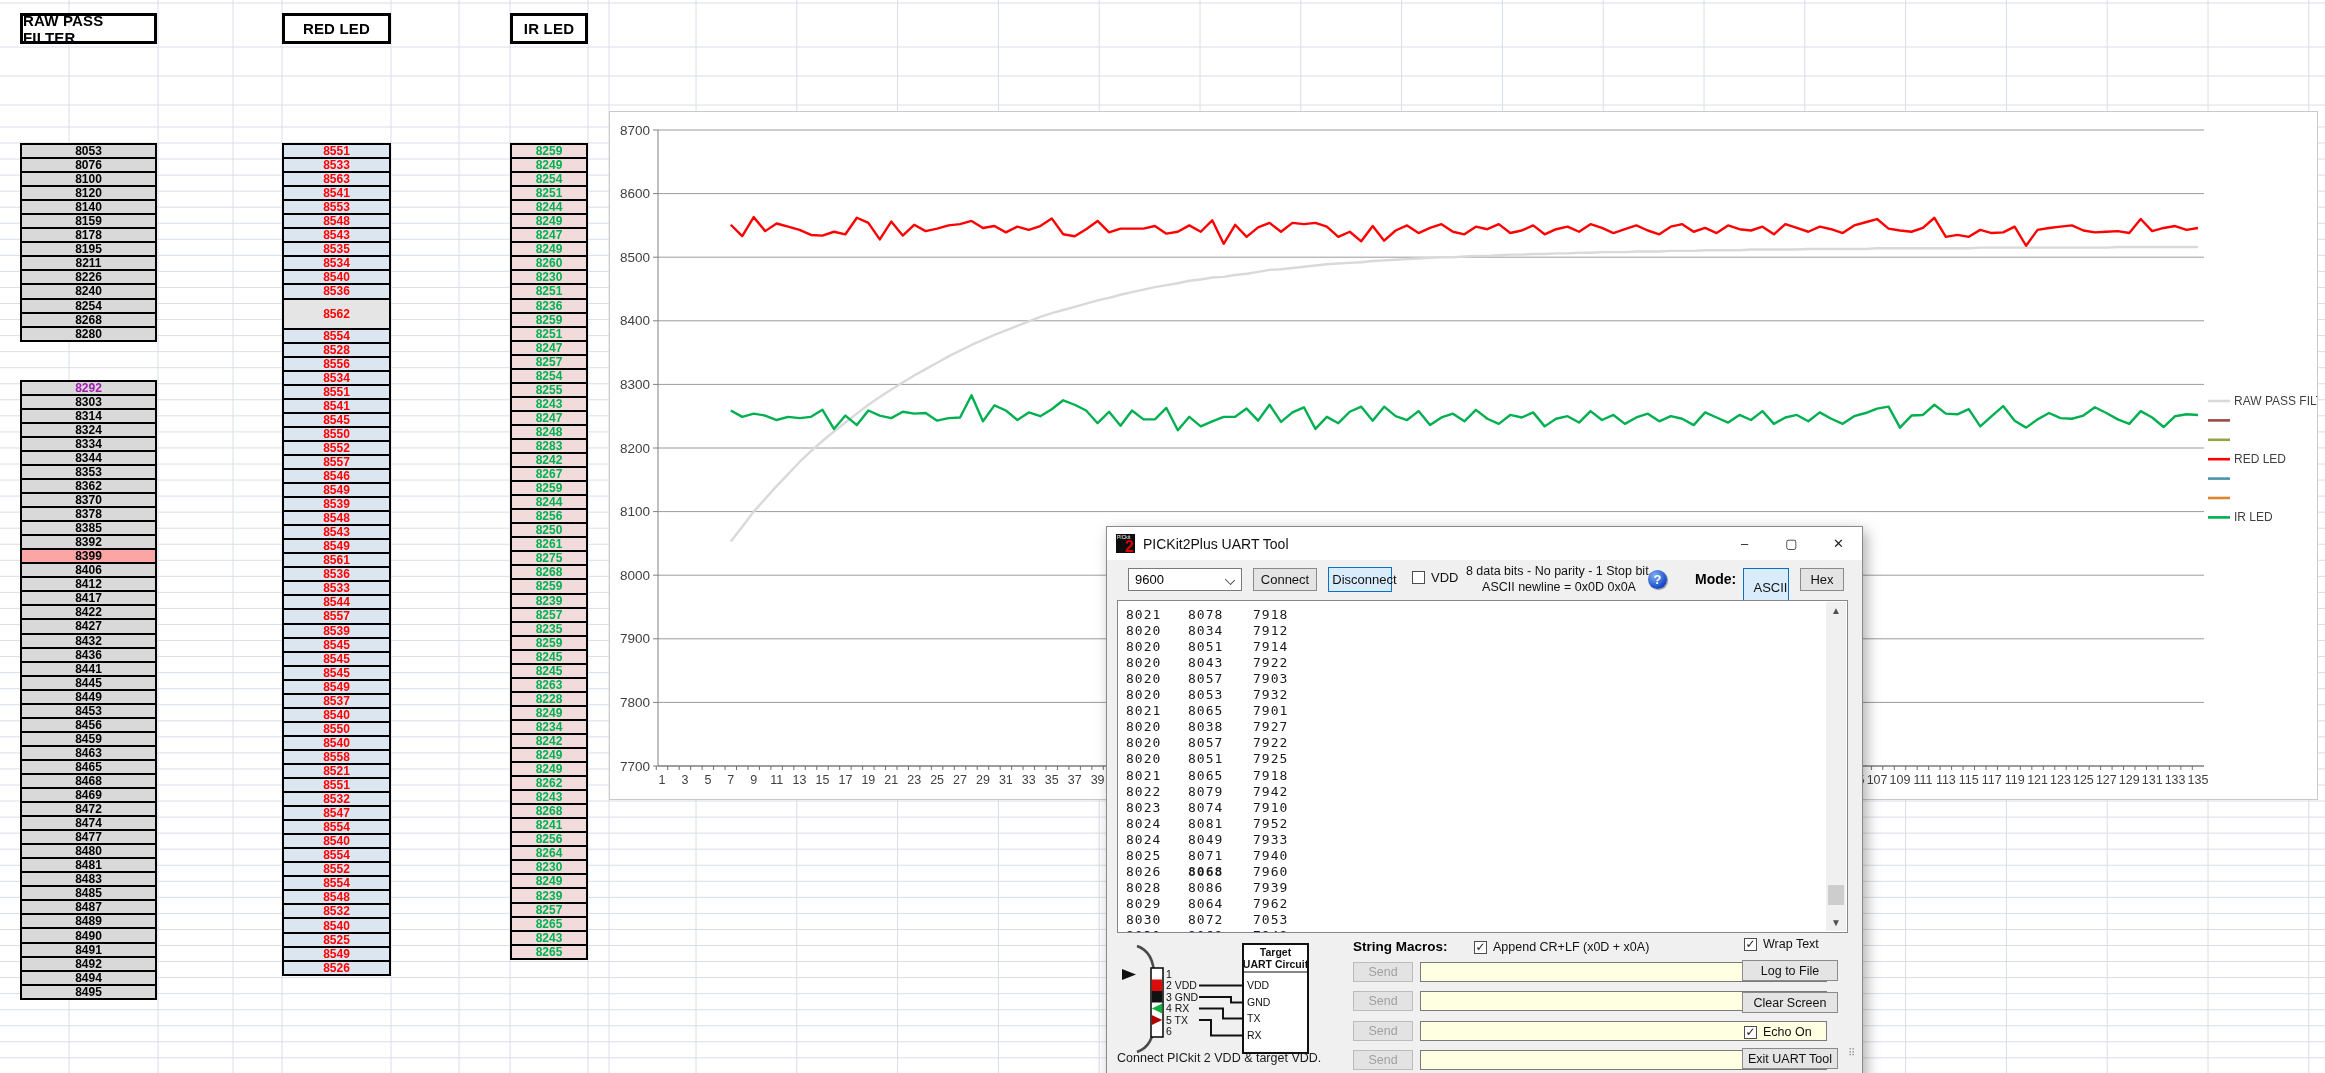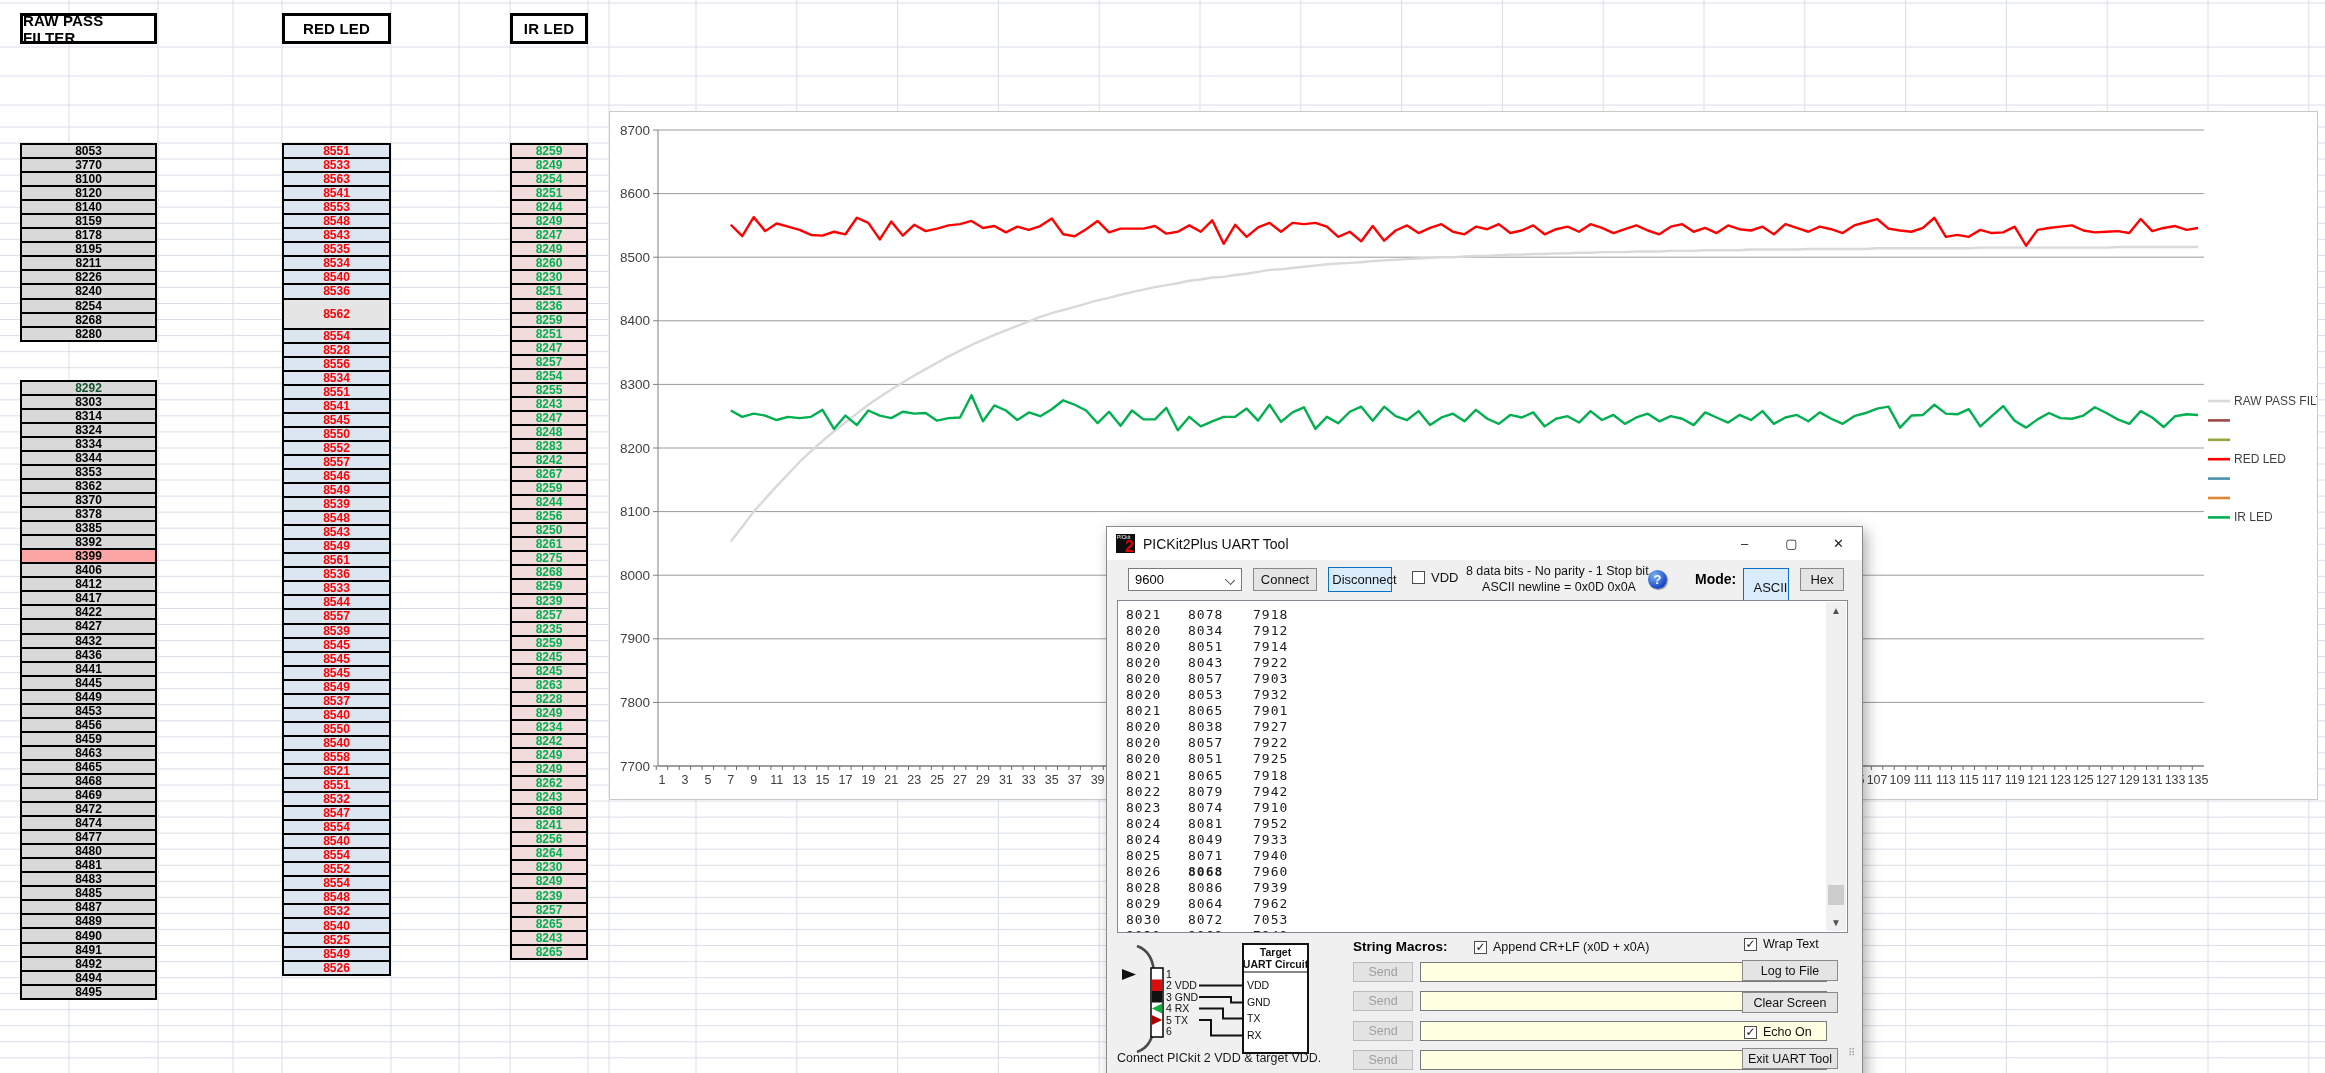--- a/index.html
+++ b/index.html
@@ -174,34 +174,34 @@
       <line x1="0" y1="1057.85" x2="2325" y2="1057.85" stroke="#d9dee7" stroke-width="1"></line>
       <line x1="0" y1="1073.9" x2="2325" y2="1073.9" stroke="#d9dee7" stroke-width="1"></line>
     </svg>
 
   <div class="hdr" id="hdr-raw" style="left:20px;top:13px;width:137px;height:31px;">RAW PASS FILTER</div>
   <div class="hdr" id="hdr-red" style="left:282px;top:13px;width:109px;height:31px;">RED LED</div>
   <div class="hdr" id="hdr-ir" style="left:510px;top:13px;width:78px;height:31px;">IR LED</div>
 
   <div class="datacol" id="col-raw" style="left:20px;top:143px;width:137px;">
       <div class="cell" style="height: 16.05px; background: rgb(217, 217, 217); color: rgb(0, 0, 0);">8053</div>
-      <div class="cell" style="height: 16.05px; background: rgb(217, 217, 217); color: rgb(0, 0, 0);">3770</div>
+      <div class="cell" style="height: 16.05px; background: rgb(217, 217, 217); color: rgb(0, 0, 0);">8076</div>
       <div class="cell" style="height: 16.05px; background: rgb(217, 217, 217); color: rgb(0, 0, 0);">8100</div>
       <div class="cell" style="height: 16.05px; background: rgb(217, 217, 217); color: rgb(0, 0, 0);">8120</div>
       <div class="cell" style="height: 16.05px; background: rgb(217, 217, 217); color: rgb(0, 0, 0);">8140</div>
       <div class="cell" style="height: 16.05px; background: rgb(217, 217, 217); color: rgb(0, 0, 0);">8159</div>
       <div class="cell" style="height: 16.05px; background: rgb(217, 217, 217); color: rgb(0, 0, 0);">8178</div>
       <div class="cell" style="height: 16.05px; background: rgb(217, 217, 217); color: rgb(0, 0, 0);">8195</div>
       <div class="cell" style="height: 16.05px; background: rgb(217, 217, 217); color: rgb(0, 0, 0);">8211</div>
       <div class="cell" style="height: 16.05px; background: rgb(217, 217, 217); color: rgb(0, 0, 0);">8226</div>
       <div class="cell" style="height: 16.05px; background: rgb(217, 217, 217); color: rgb(0, 0, 0);">8240</div>
       <div class="cell" style="height: 16.05px; background: rgb(217, 217, 217); color: rgb(0, 0, 0);">8254</div>
       <div class="cell" style="height: 16.05px; background: rgb(217, 217, 217); color: rgb(0, 0, 0);">8268</div>
       <div class="cell" style="height: 16.05px; background: rgb(217, 217, 217); color: rgb(0, 0, 0);">8280</div>
-      <div class="cell" style="height: 16.05px; background: rgb(217, 217, 217); color: #14532d; margin-top: 38px;">8292</div>
+      <div class="cell" style="height: 16.05px; background: rgb(217, 217, 217); color: #a21caf; margin-top: 38px;">8292</div>
       <div class="cell" style="height: 16.05px; background: rgb(217, 217, 217); color: rgb(0, 0, 0);">8303</div>
       <div class="cell" style="height: 16.05px; background: rgb(217, 217, 217); color: rgb(0, 0, 0);">8314</div>
       <div class="cell" style="height: 16.05px; background: rgb(217, 217, 217); color: rgb(0, 0, 0);">8324</div>
       <div class="cell" style="height: 16.05px; background: rgb(217, 217, 217); color: rgb(0, 0, 0);">8334</div>
       <div class="cell" style="height: 16.05px; background: rgb(217, 217, 217); color: rgb(0, 0, 0);">8344</div>
       <div class="cell" style="height: 16.05px; background: rgb(217, 217, 217); color: rgb(0, 0, 0);">8353</div>
       <div class="cell" style="height: 16.05px; background: rgb(217, 217, 217); color: rgb(0, 0, 0);">8362</div>
       <div class="cell" style="height: 16.05px; background: rgb(217, 217, 217); color: rgb(0, 0, 0);">8370</div>
       <div class="cell" style="height: 16.05px; background: rgb(217, 217, 217); color: rgb(0, 0, 0);">8378</div>
       <div class="cell" style="height: 16.05px; background: rgb(217, 217, 217); color: rgb(0, 0, 0);">8385</div>

